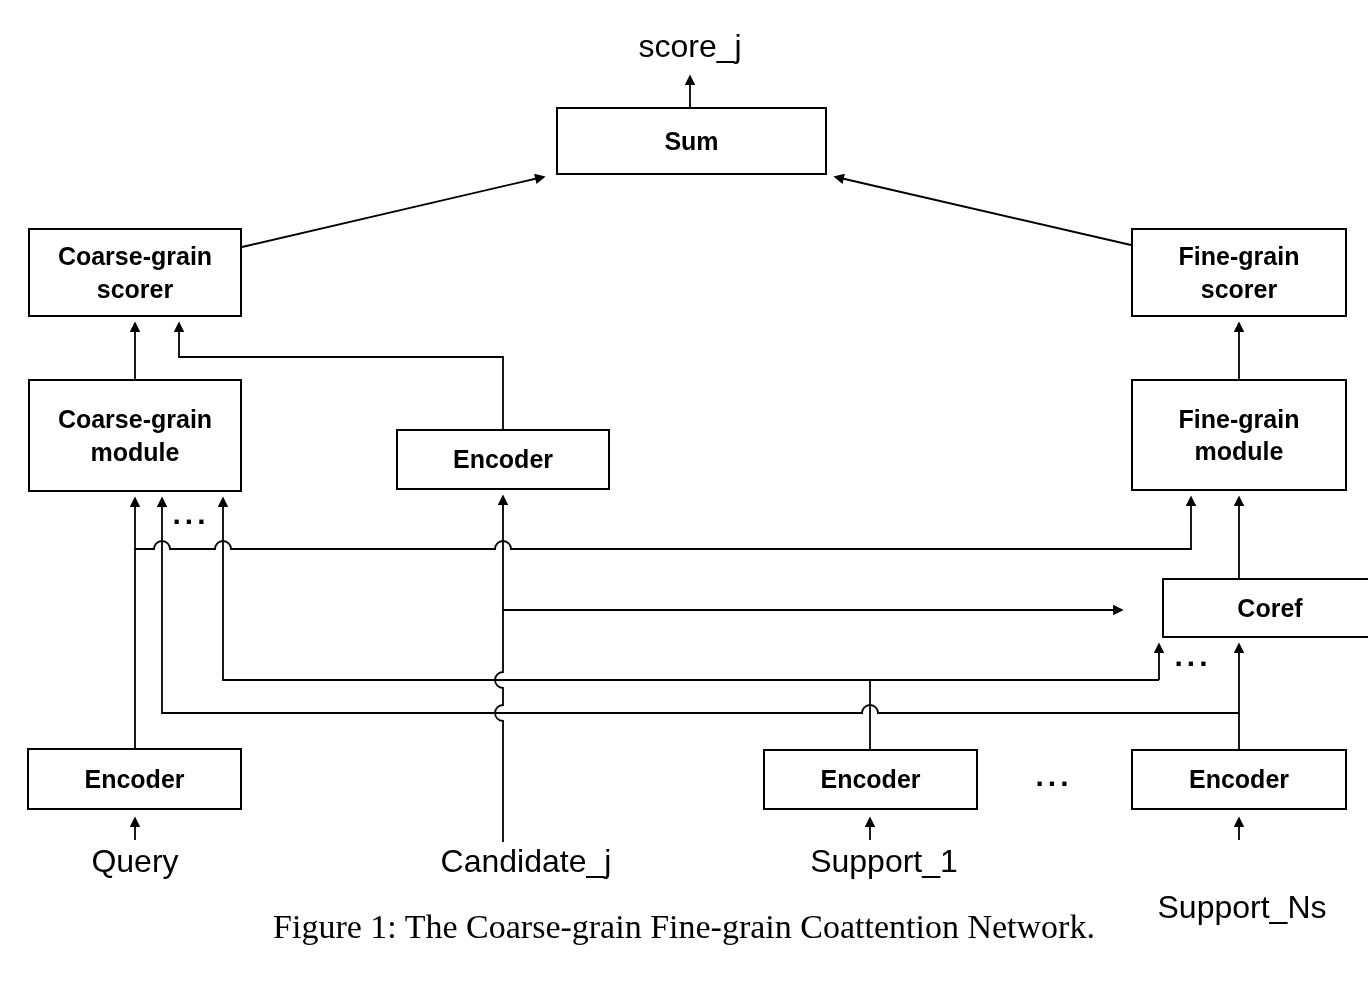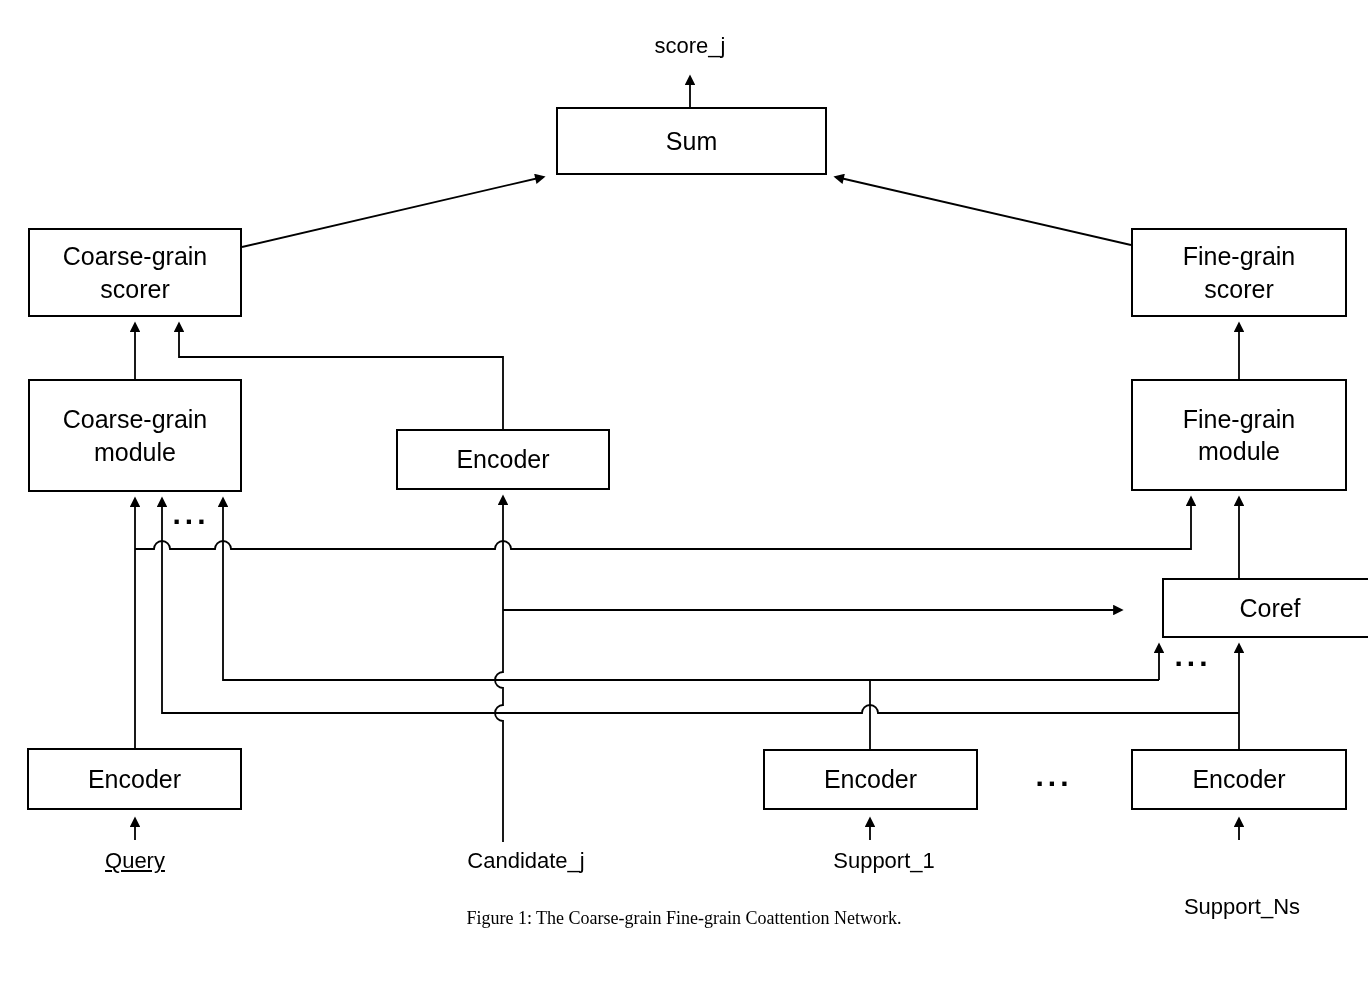--- a/index.html
+++ b/index.html
@@ -7,32 +7,33 @@
     position:relative; width:1368px; height:986px; background:#ffffff;
     font-family:"Liberation Sans", sans-serif; color:#000; overflow:hidden;
   }
   svg.wires { position:absolute; left:0; top:0; width:1368px; height:986px; }
   svg.wires path { stroke:#000; stroke-width:1.8; fill:none; }
   .box {
     position:absolute; border:2px solid #000; background:#fff;
     display:flex; align-items:center; justify-content:center;
     text-align:center; white-space:pre-line; font-size:25px; line-height:1.3;
     box-sizing:border-box;
+    font-weight:bold;
   }
   .lbl {
     position:absolute; transform:translate(-50%,-50%);
-    font-size:22px; white-space:nowrap;
+    font-size:32px; white-space:nowrap;
   }
   .dots {
     position:absolute; transform:translate(-50%,-50%);
     font-size:30px; letter-spacing:4px; font-weight:700; white-space:nowrap;
   }
   .caption {
     position:absolute; left:0; top:908px; width:1368px; text-align:center;
-    font-family:"Liberation Serif", serif; font-size:18px;
+    font-family:"Liberation Serif", serif; font-size:34px;
   }
 </style>
 </head>
 <body>
 
 <div class="canvas">
 
   <svg class="wires" viewBox="0 0 1368 986" xmlns="http://www.w3.org/2000/svg" aria-hidden="true">
     <defs>
       <marker id="arw" viewBox="0 0 10 10" refX="7.5" refY="5" markerWidth="13.5" markerHeight="10.5" orient="auto" markerUnits="userSpaceOnUse">
@@ -95,21 +96,21 @@
   <div class="box" style="left:1126px; top:578px; width:216px; height:60px;margin-left:36px;">Coref</div>
 
   <div class="box" style="left:27px; top:748px; width:215px; height:62px;">Encoder</div>
 
   <div class="box" style="left:763px; top:749px; width:215px; height:61px;">Encoder</div>
 
   <div class="box" style="left:1131px; top:749px; width:216px; height:61px;">Encoder</div>
 
   <div class="lbl" style="left:690px; top:46px;">score_j</div>
 
-  <div class="lbl" style="left:135px; top:861px;text-decoration:underline;">Query</div>
+  <div class="lbl" style="left:135px; top:861px;">Query</div>
 
   <div class="lbl" style="left:526px; top:861px;">Candidate_j</div>
 
   <div class="lbl" style="left:884px; top:861px;">Support_1</div>
 
   <div class="lbl" style="left:1242px; top:907px;text-align:center;">Support_Ns</div>
 
   <div class="dots" style="left:191px; top:514px;">...</div>
 
   <div class="dots" style="left:1193px; top:656px;">...</div>

